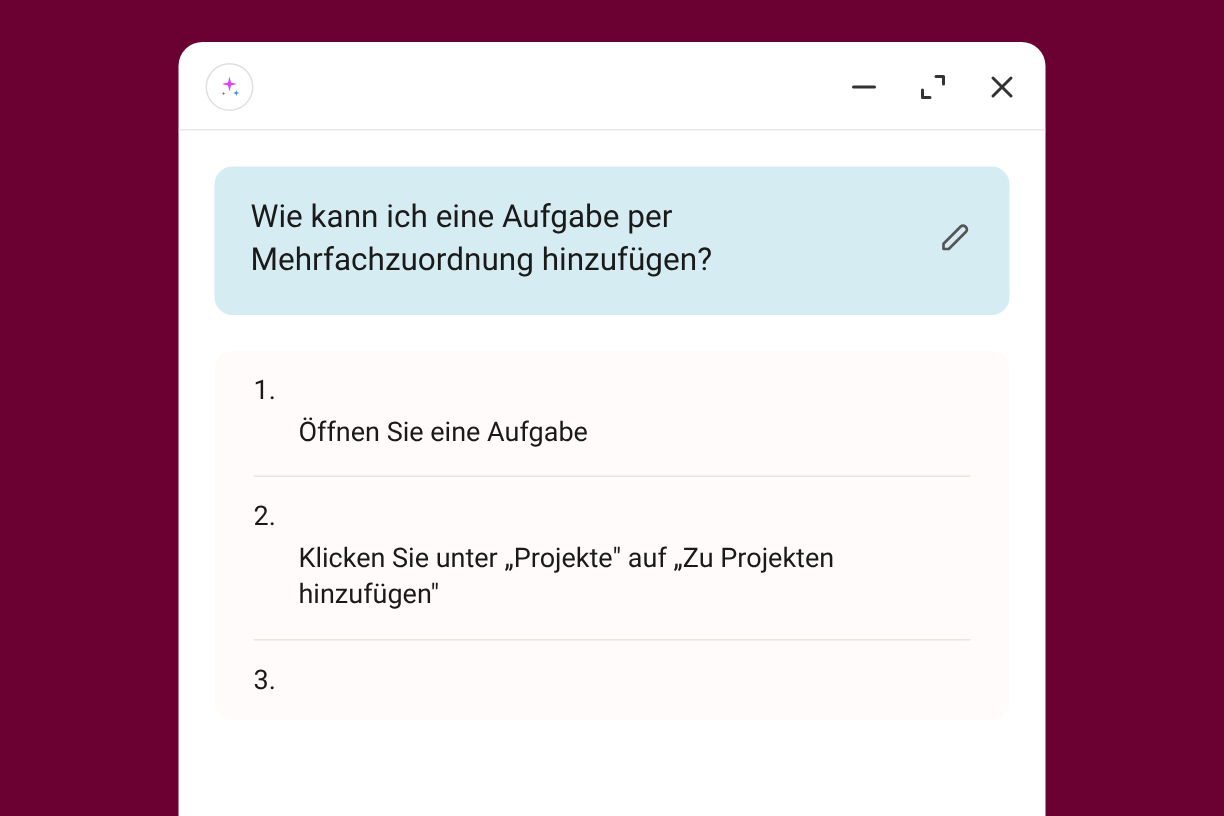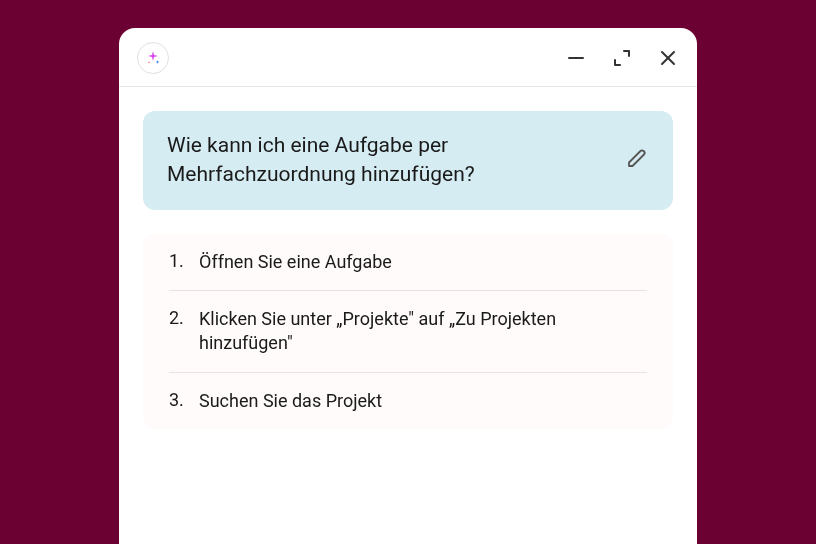--- a/index.html
+++ b/index.html
@@ -100,20 +100,21 @@
     }
     .step-num {
       font-size: 18px;
       color: #1a1a1a;
       min-width: 20px;
     }
     .step-text {
       font-size: 18px;
       color: #1a1a1a;
       line-height: 1.35;
+      margin-top: 27px;
     }
   </style>
 </head>
 <body>
 
 <div class="window">
   <div class="titlebar">
     <div class="app-icon">
       <svg width="16" height="16" viewBox="0 0 16 16">
         <path d="M8 1 L9 5 L13 6 L9 7 L8 11 L7 7 L3 6 L7 5 Z" fill="#d946ef"></path>
@@ -157,18 +158,17 @@
         <div class="answer-item">
           <span class="step-num">1.</span>
           <span class="step-text">Öffnen Sie eine Aufgabe</span>
         </div>
         <div class="answer-item">
           <span class="step-num">2.</span>
           <span class="step-text">Klicken Sie unter „Projekte" auf „Zu Projekten hinzufügen"</span>
         </div>
         <div class="answer-item">
           <span class="step-num">3.</span>
-          <span class="step-text">Suchen Sie das Projekt</span>
         </div>
       </div>
     </div>
   </div>
 </div>
 
 </body></html>

